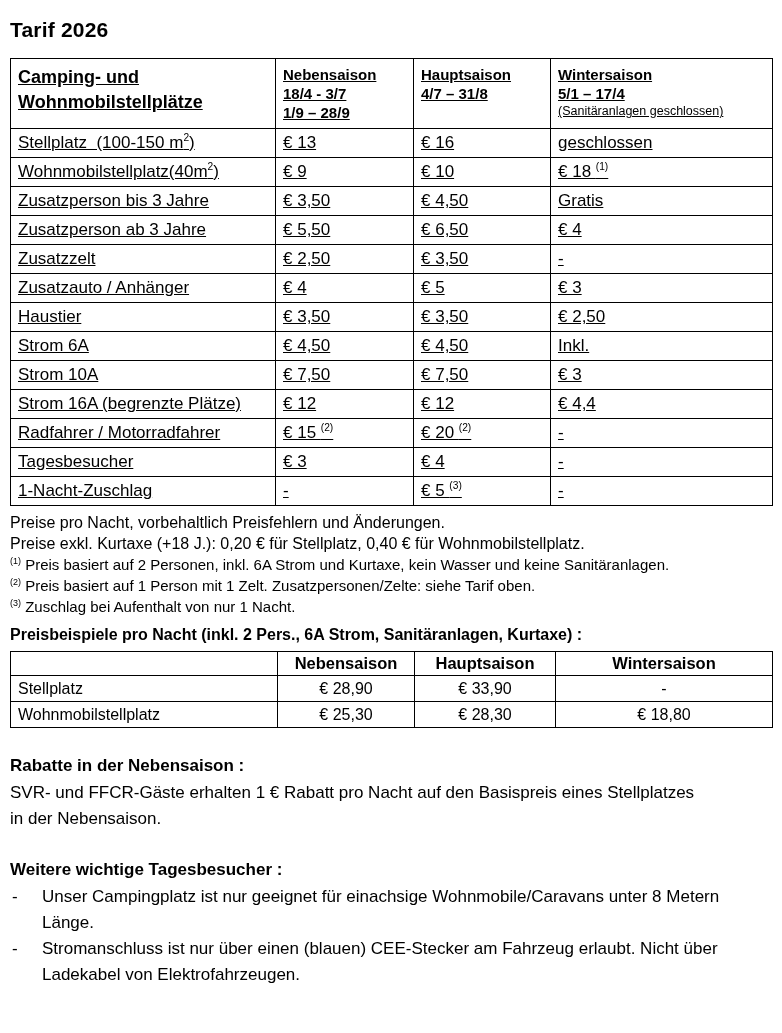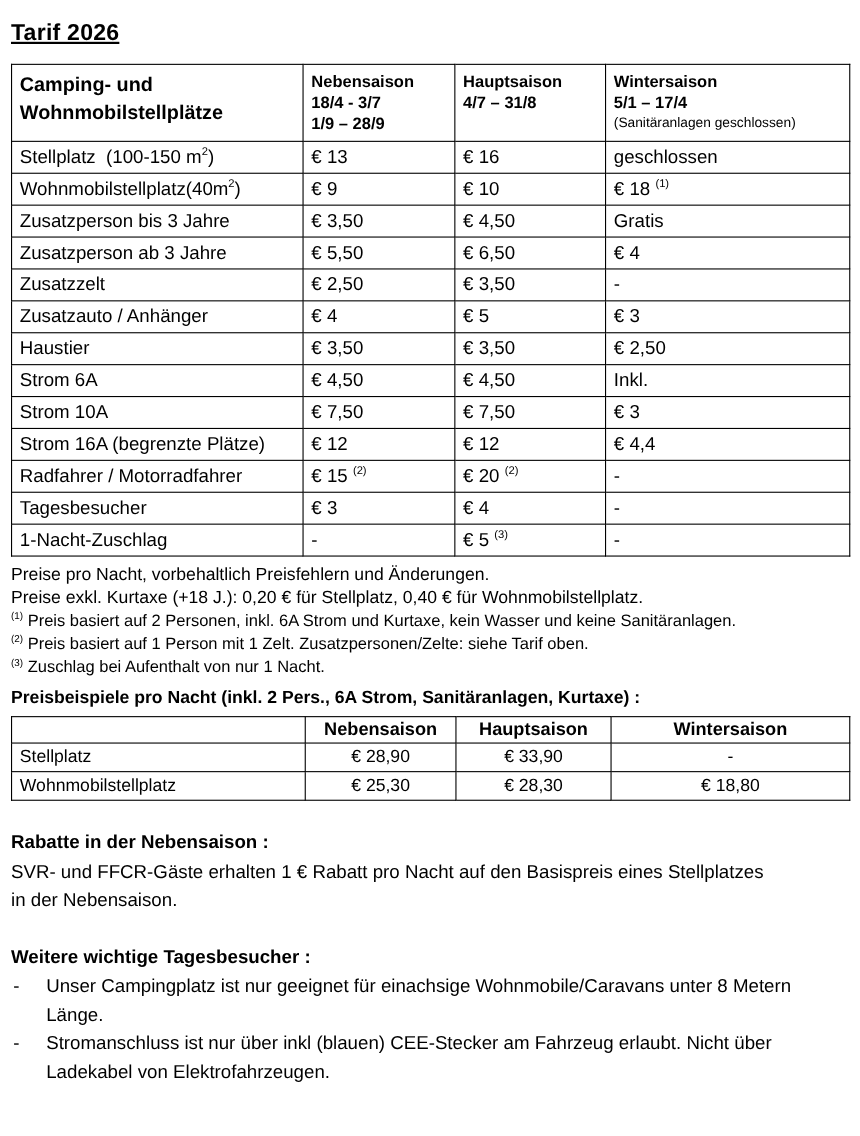--- a/index.html
+++ b/index.html
@@ -10,32 +10,32 @@
     background: #ffffff;
     color: #000000;
     font-family: "Liberation Sans", "DejaVu Sans", sans-serif;
     -webkit-font-smoothing: antialiased;
   }
   .page { padding: 14px 10px 0 10px; }
 
   .doc-title {
     font-size: 21px;
     font-weight: bold;
-    text-decoration: underline;
     margin: 4px 0 16px 0;
     letter-spacing: 0.2px;
   }
 
   sup { font-size: 0.6em; vertical-align: super; line-height: 0; }
 
   
   table.price-table {
     width: 762px;
     border-collapse: collapse;
     table-layout: fixed;
+    text-decoration: underline;
   }
   table.price-table th, table.price-table td {
     border: 1.5px solid #000;
     padding: 4px 7px;
     text-align: left;
     overflow: hidden;
   }
   table.price-table th { vertical-align: top; padding-top: 6px; padding-bottom: 6px; }
   th.item-col-header { font-size: 18px; font-weight: bold; line-height: 25px; }
   .season-title { font-size: 15px; font-weight: bold; line-height: 19px; }
@@ -249,16 +249,16 @@
       </tr>
     </tbody>
   </table>
 
   <div class="section-heading">Rabatte in der Nebensaison :</div>
   <p class="section-body">SVR- und FFCR-Gäste erhalten 1 € Rabatt pro Nacht auf den Basispreis eines Stellplatzes in der Nebensaison.</p>
 
   <div class="section-heading">Weitere wichtige Tagesbesucher :</div>
   <ul class="info-list">
     <li>Unser Campingplatz ist nur geeignet für einachsige Wohnmobile/Caravans unter 8 Metern Länge.</li>
-    <li>Stromanschluss ist nur über inkl (blauen) CEE-Stecker am Fahrzeug erlaubt. Nicht über Ladekabel von Elektrofahrzeugen.</li>
+    <li>Stromanschluss ist nur über einen (blauen) CEE-Stecker am Fahrzeug erlaubt. Nicht über Ladekabel von Elektrofahrzeugen.</li>
   </ul>
 
 </div>
 
 </body></html>

